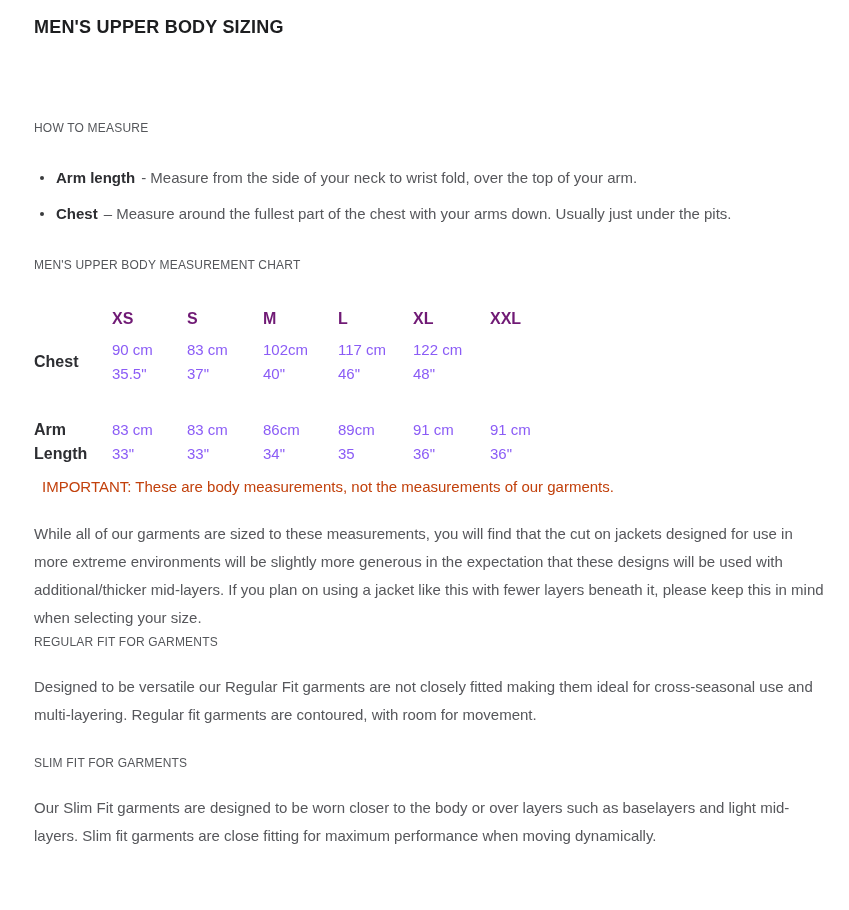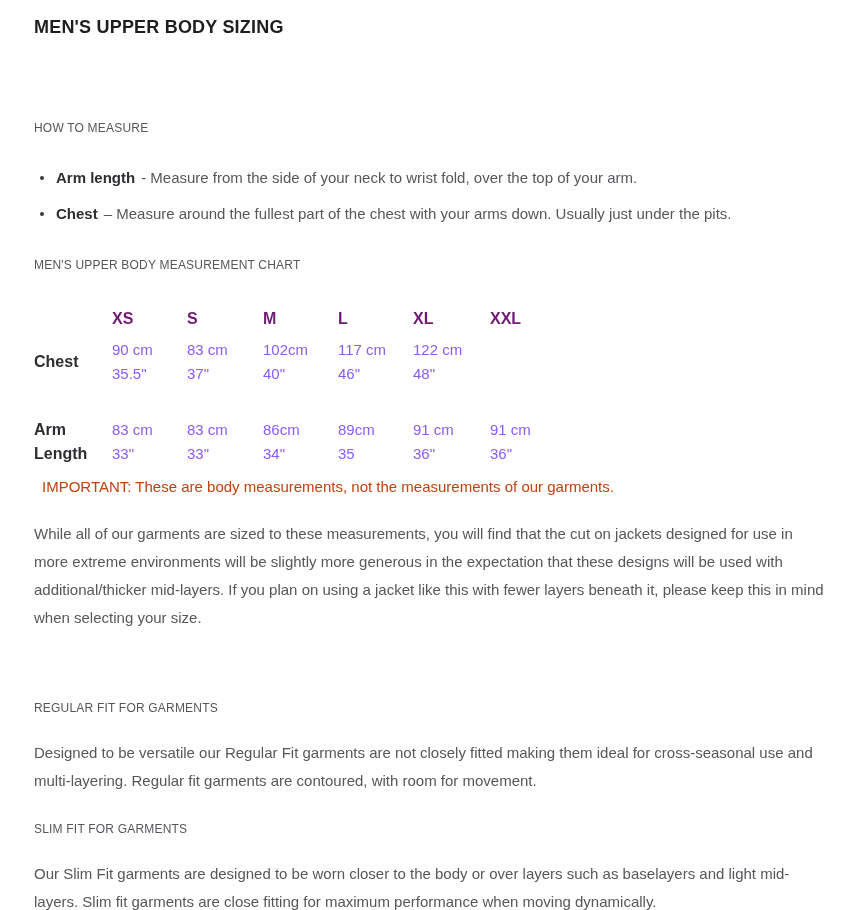--- a/index.html
+++ b/index.html
@@ -84,21 +84,21 @@
     color: #c2410c;
     margin-left: 8px;
   }
   .para {
     margin-top: 21px;
     font-size: 15px;
     line-height: 28px;
     color: #56575b;
     max-width: 793px;
   }
-  .h-regular { margin-top: 66px; }
+  .h-regular { }
   .h-slim { margin-top: 24px; }
   .fit-para { margin-top: 21px; }
 </style>
 </head>
 <body>
 
 <div class="page">
 
   <h1 class="page-title">MEN'S UPPER BODY SIZING</h1>
 

